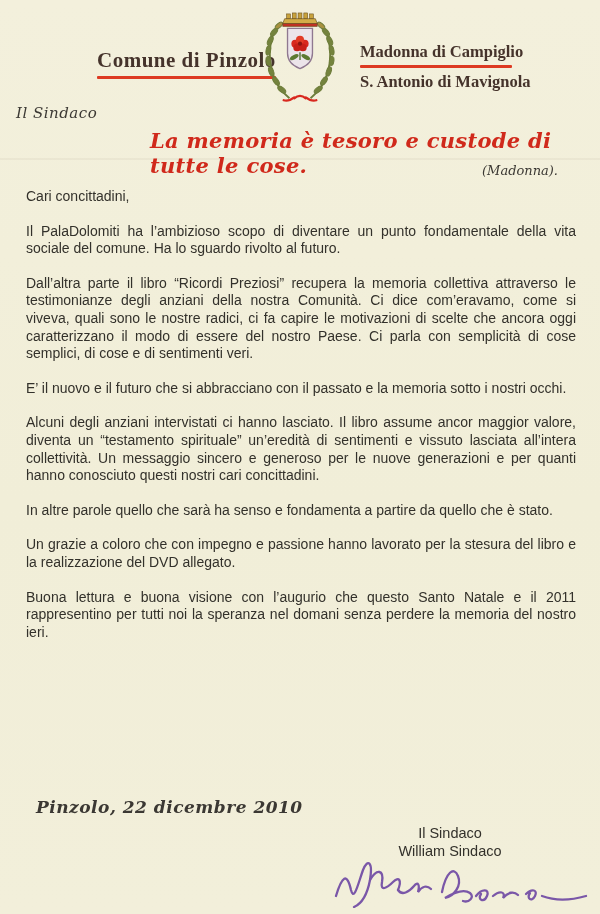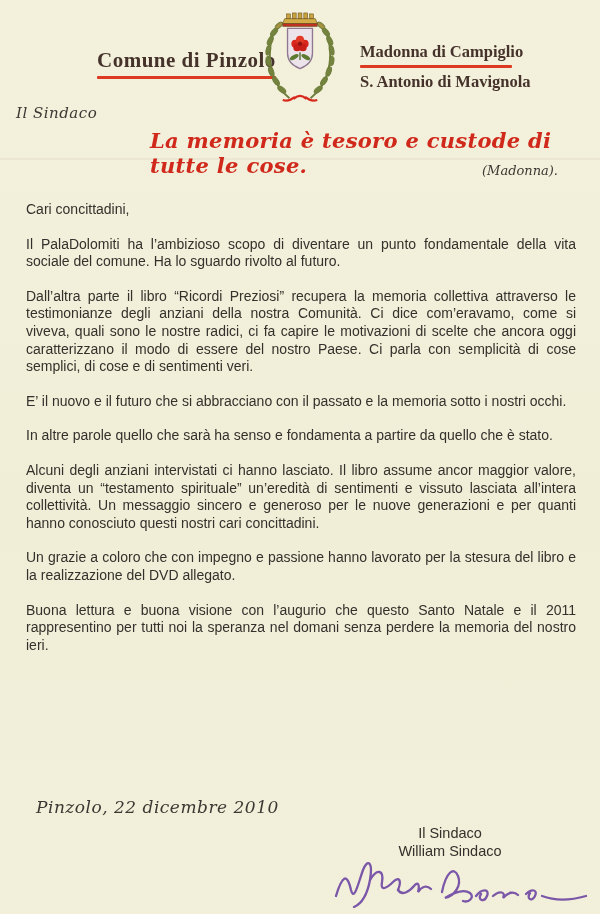--- a/index.html
+++ b/index.html
@@ -43,26 +43,26 @@
     position:absolute;right:42px;top:163px;
     font-family:"DejaVu Serif",serif;font-style:italic;
     font-size:13px;color:#3b3833;
   }
   .scanline{position:absolute;left:0;right:0;top:158px;height:2px;background:rgba(90,85,60,.05);}
   
   .body-text{
     position:absolute;left:26px;top:188px;width:550px;
     font-size:14px;line-height:17.6px;text-align:justify;color:#33312b;
   }
-  .body-text p{margin:13px 0 17px 0;}
+  .body-text p{margin:0 0 17px 0;}
   
   .dateline{
     position:absolute;left:36px;top:797px;
     font-family:"DejaVu Serif",serif;font-style:italic;
-    font-size:17px;color:#3b3833;letter-spacing:.5px;
+    font-size:17px;color:#3b3833;letter-spacing:.5px;font-weight:bold;
   }
   .sign-block{
     position:absolute;left:370px;top:824px;width:160px;text-align:center;
     font-size:14.5px;line-height:18px;color:#33312b;
   }
   .signature{position:absolute;left:330px;top:852px;}
 </style>
 </head>
 <body>
 
@@ -144,22 +144,22 @@
 
   <div class="sender">Il Sindaco</div>
   <div class="quote">La memoria è tesoro e custode di tutte le cose.</div>
   <div class="attribution">(Madonna).</div>
 
   <div class="body-text">
     <p>Cari concittadini,</p>
     <p>Il PalaDolomiti ha l’ambizioso scopo di diventare un punto fondamentale della vita sociale del comune. Ha lo sguardo rivolto al futuro.</p>
     <p>Dall’altra parte il libro “Ricordi Preziosi” recupera la memoria collettiva attraverso le testimonianze degli anziani della nostra Comunità. Ci dice com’eravamo, come si viveva, quali sono le nostre radici, ci fa capire le motivazioni di scelte che ancora oggi caratterizzano il modo di essere del nostro Paese. Ci parla con semplicità di cose semplici, di cose e di sentimenti veri.</p>
     <p>E’ il nuovo e il futuro che si abbracciano con il passato e la memoria sotto i nostri occhi.</p>
+    <p>Alcuni degli anziani intervistati ci hanno lasciato. Il libro assume ancor maggior valore, diventa un “testamento spirituale” un’eredità di sentimenti e vissuto lasciata all’intera collettività. Un messaggio sincero e generoso per le nuove generazioni e per quanti hanno conosciuto questi nostri cari concittadini.</p>
     <p>In altre parole quello che sarà ha senso e fondamenta a partire da quello che è stato.</p>
-    <p>Alcuni degli anziani intervistati ci hanno lasciato. Il libro assume ancor maggior valore, diventa un “testamento spirituale” un’eredità di sentimenti e vissuto lasciata all’intera collettività. Un messaggio sincero e generoso per le nuove generazioni e per quanti hanno conosciuto questi nostri cari concittadini.</p>
     <p>Un grazie a coloro che con impegno e passione hanno lavorato per la stesura del libro e la realizzazione del DVD allegato.</p>
     <p>Buona lettura e buona visione con l’augurio che questo Santo Natale e il 2011 rappresentino per tutti noi la speranza nel domani senza perdere la memoria del nostro ieri.</p>
   </div>
 
   <div class="dateline">Pinzolo, 22 dicembre 2010</div>
 
   <div class="sign-block">
     <div>Il Sindaco</div>
     <div>William Sindaco</div>
   </div>

